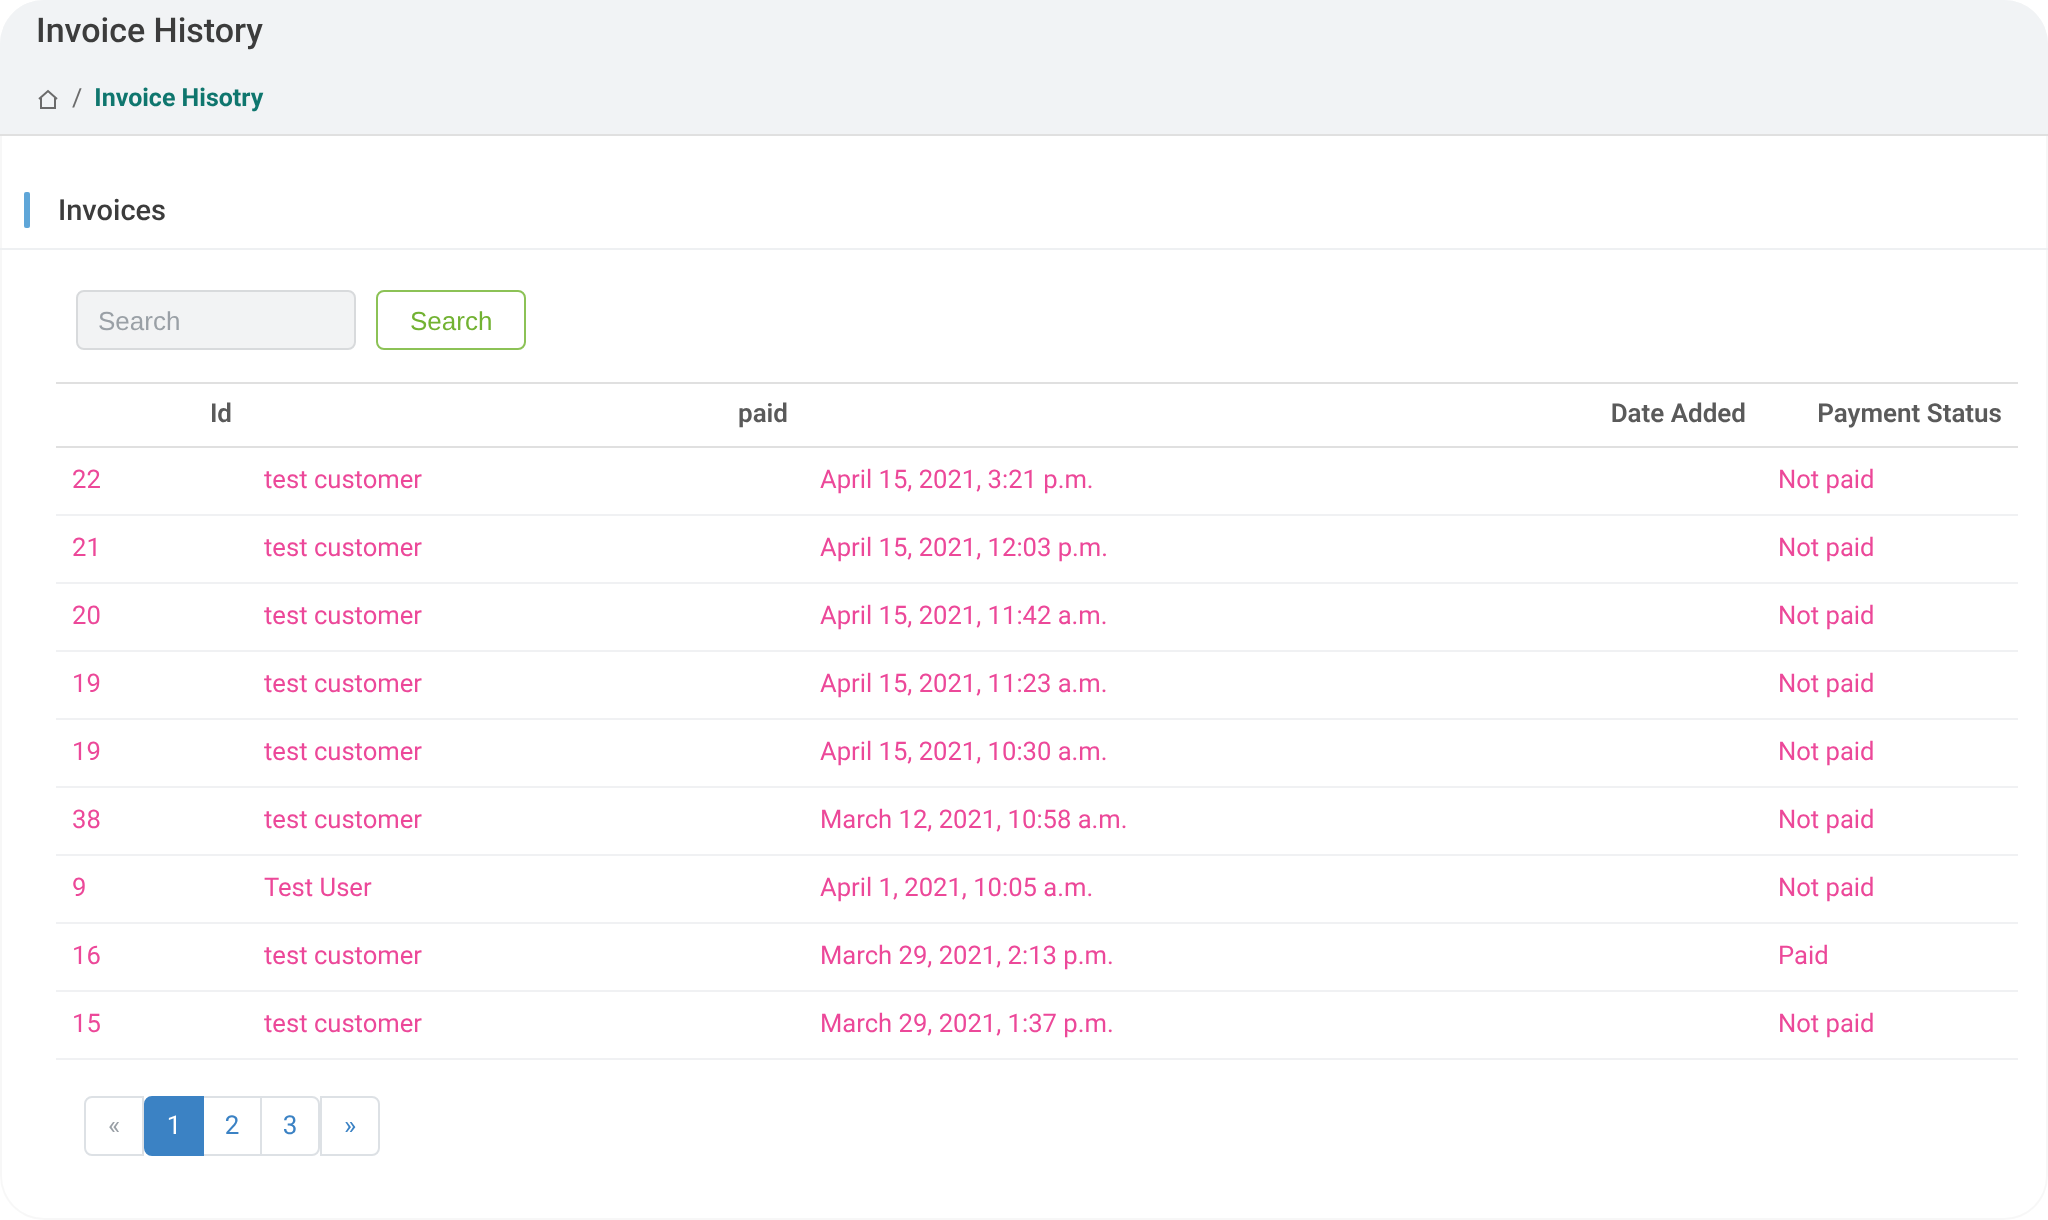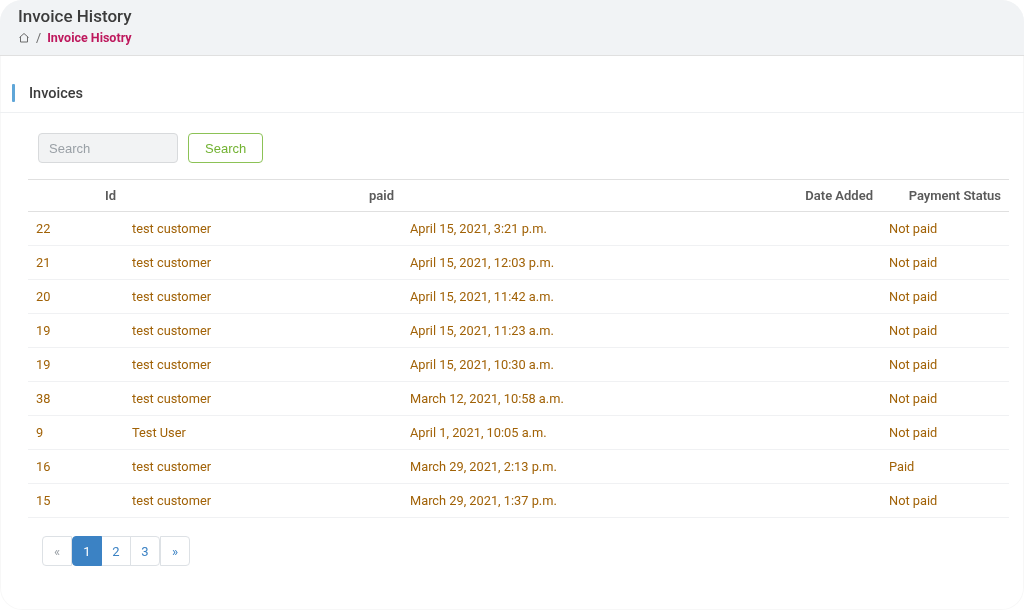--- a/index.html
+++ b/index.html
@@ -21,35 +21,35 @@
   }
   .header {
     background: #f1f3f5;
     padding: 6px 18px 10px 18px;
     border-bottom: 1px solid #e0e0e0;
   }
   .page-title {
     font-size: 17px;
     font-weight: 500;
     color: #3c3c3c;
-    margin-bottom: 4px;
+    margin-bottom: 16px;
   }
   .breadcrumb {
     font-size: 12.5px;
     color: #6b6b6b;
     display: flex;
     align-items: center;
     gap: 6px;
   }
   .breadcrumb .home-icon svg {
     width: 12px; height: 12px; display:block;
   }
   .breadcrumb .current {
     font-weight: 700;
-    color: #be185d;
+    color: #0f766e;
   }
   .section-title-row {
     display: flex;
     align-items: center;
     padding: 28px 18px 10px 12px;
     border-bottom: 1px solid #eef0f2;
   }
   .accent-bar {
     width: 3px;
     height: 18px;
@@ -108,21 +108,21 @@
     font-weight: 600;
     color: #5a5a5a;
     padding: 8px 8px;
     border-top: 1px solid #e0e0e0;
     border-bottom: 1px solid #e0e0e0;
     font-size: 13px;
   }
   tbody td {
     padding: 9px 8px;
     border-bottom: 1px solid #f0f1f3;
-    color: #a16207;
+    color: #ec4899;
     font-size: 12.8px;
     white-space: nowrap;
   }
   .pagination {
     display: flex;
     gap: 0;
     margin: 18px 0 0 14px;
   }
   .page-btn {
     min-width: 30px;

